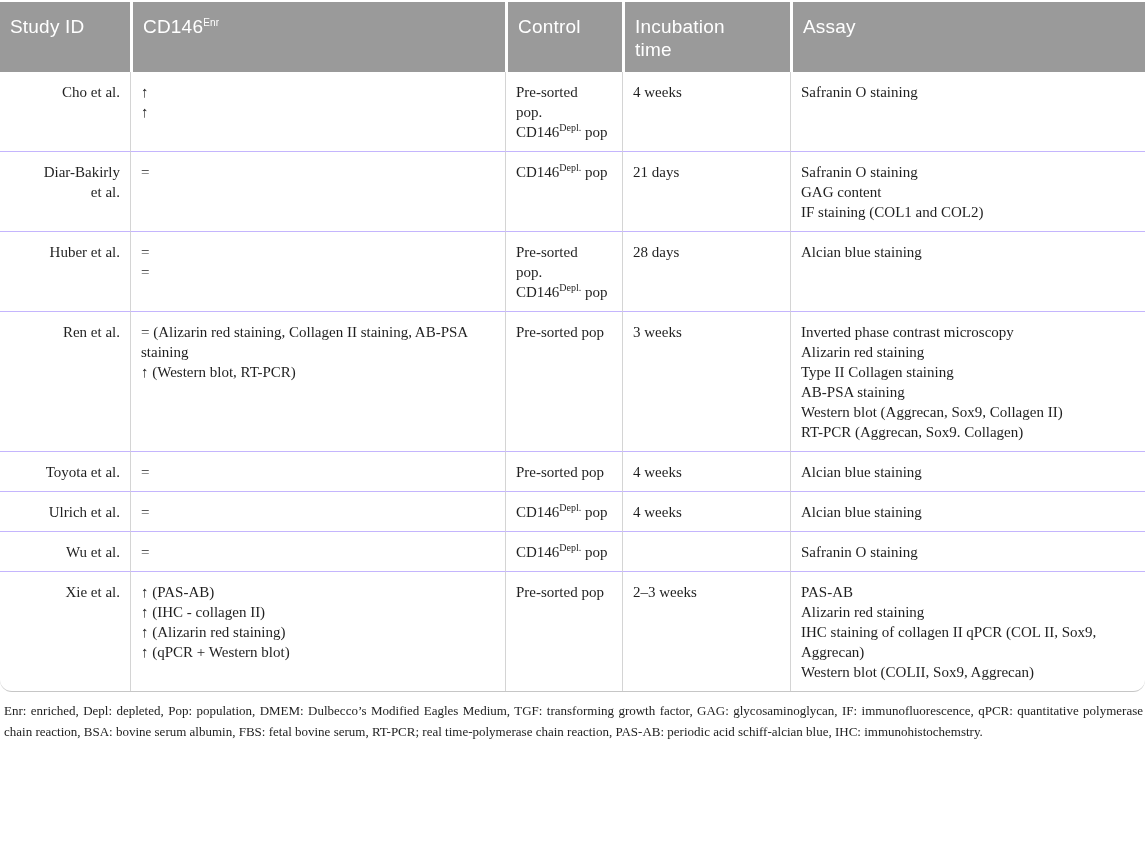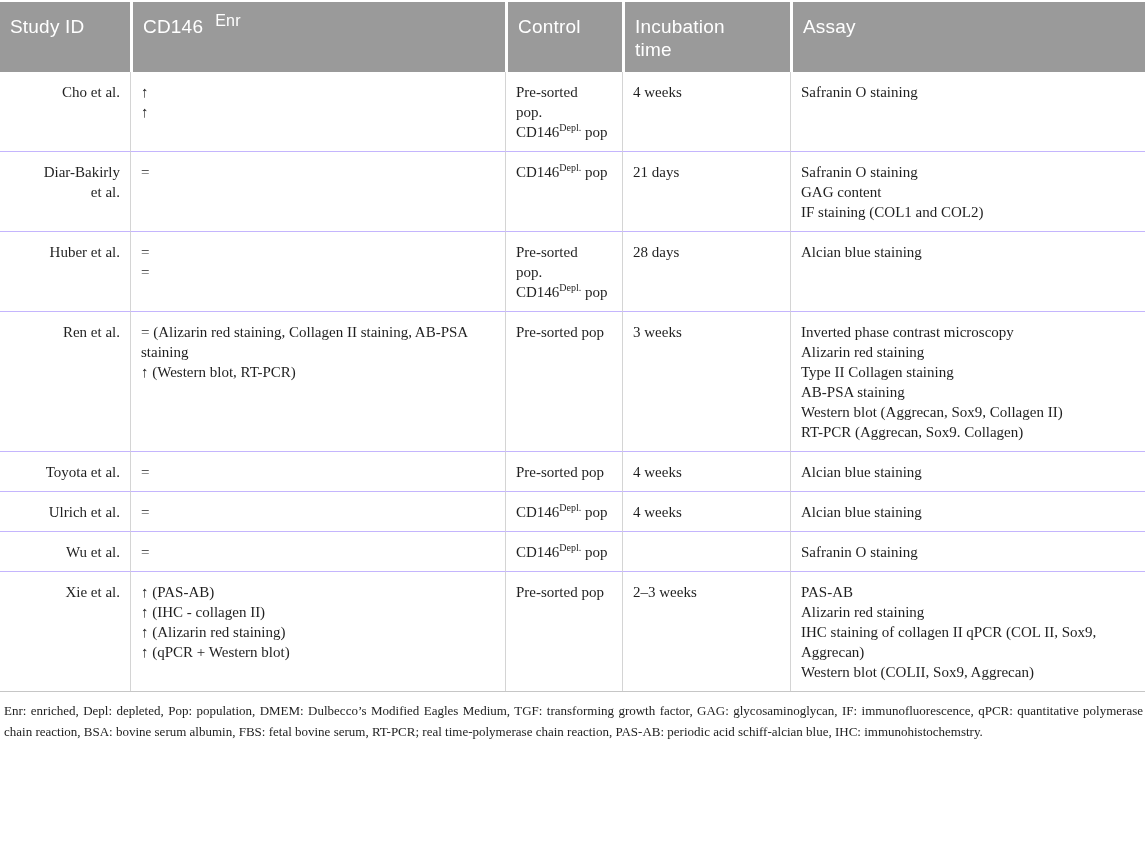--- a/index.html
+++ b/index.html
@@ -38,39 +38,38 @@
     text-align: left;
     vertical-align: top;
     height: 70px;
     padding: 13px 8px 0 10px;
     border-left: 3px solid #ffffff;
     box-sizing: border-box;
     letter-spacing: 0.2px;
   }
   th:first-child { border-left: none; }
   th sup {
-    font-size: 16px;
+    font-size: 10px;
     line-height: 0;
-    margin-left: 12px;
   }
   th.col-incubation_time .th-inner { max-width: 104px; }
 
   td {
     font-size: 15px;
     line-height: 20px;
     vertical-align: top;
     padding: 10px 10px 9px 10px;
     border-top: 1px solid #c4b5fd;
     border-left: 1px solid #d4d4d4;
     box-sizing: border-box;
     word-wrap: break-word;
   }
   td:first-child { border-left: none; text-align: right; }
   tbody tr:first-child td { border-top: none; }
-  table.studies { border-bottom: 1px solid #c6c6c6; }
+  table.studies { border-bottom: 1px solid #c6c6c6; border-radius: 12px; }
 
   td sup {
     font-size: 10px;
     line-height: 0;
     margin-top: 9px;
   }
   .cell-line { display: block; }
 
   .footnote {
     font-size: 13px;

